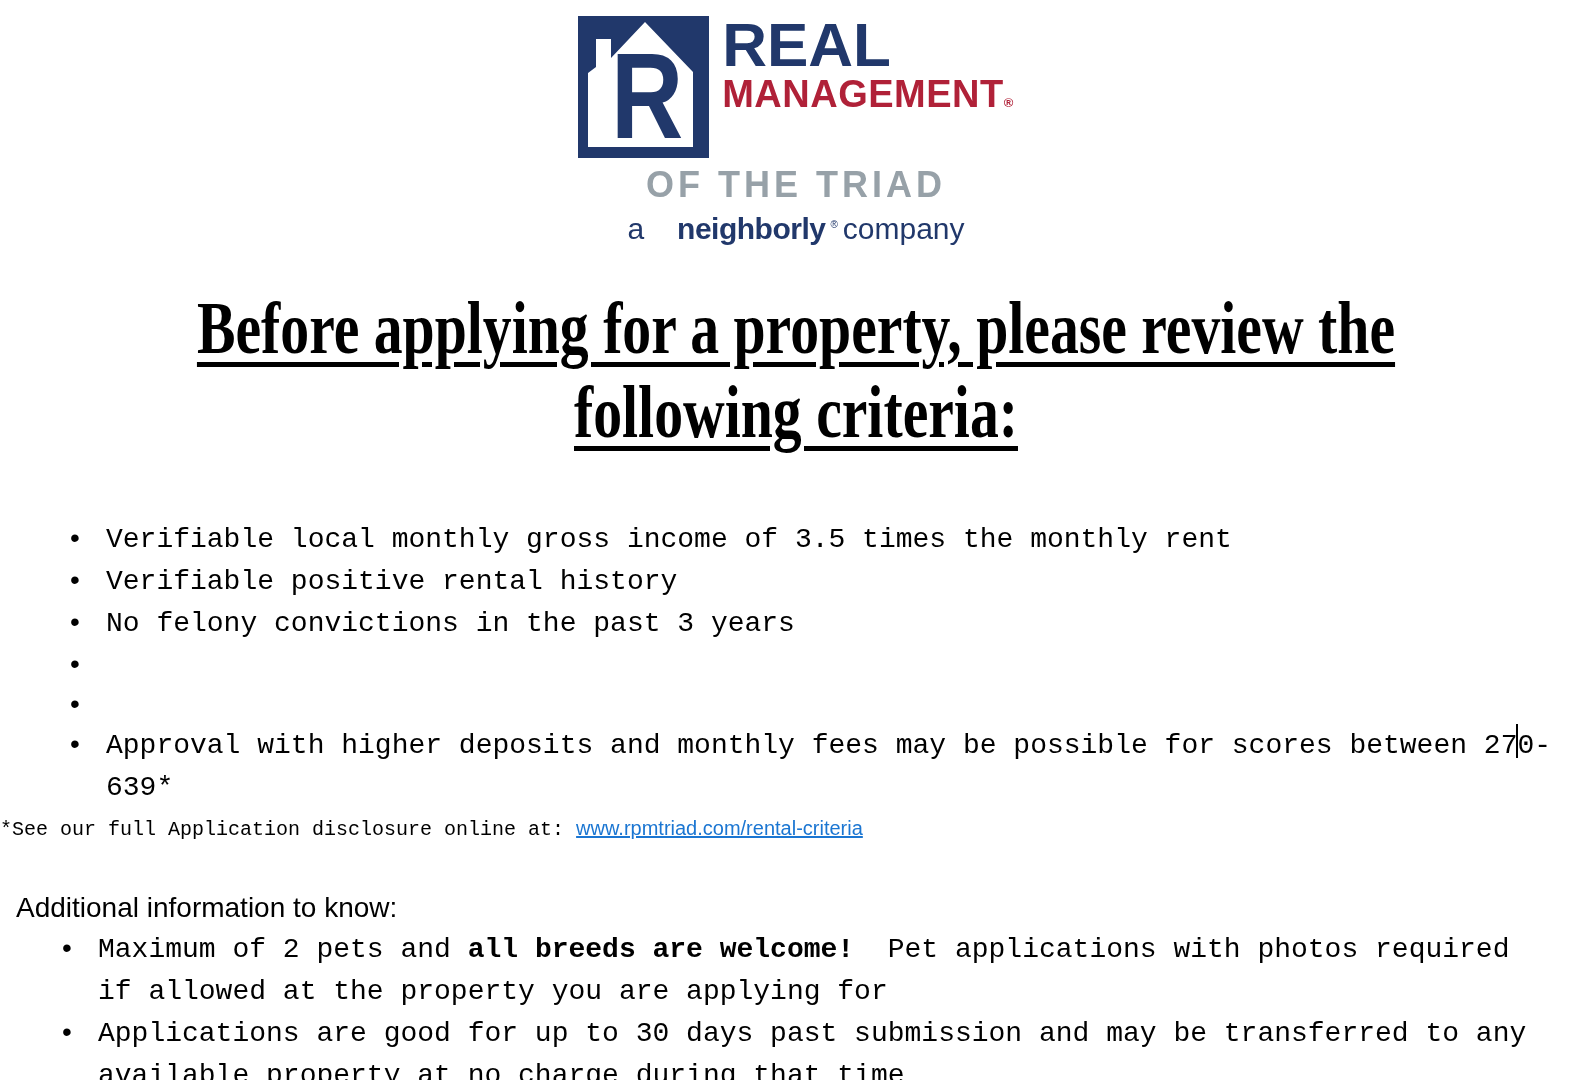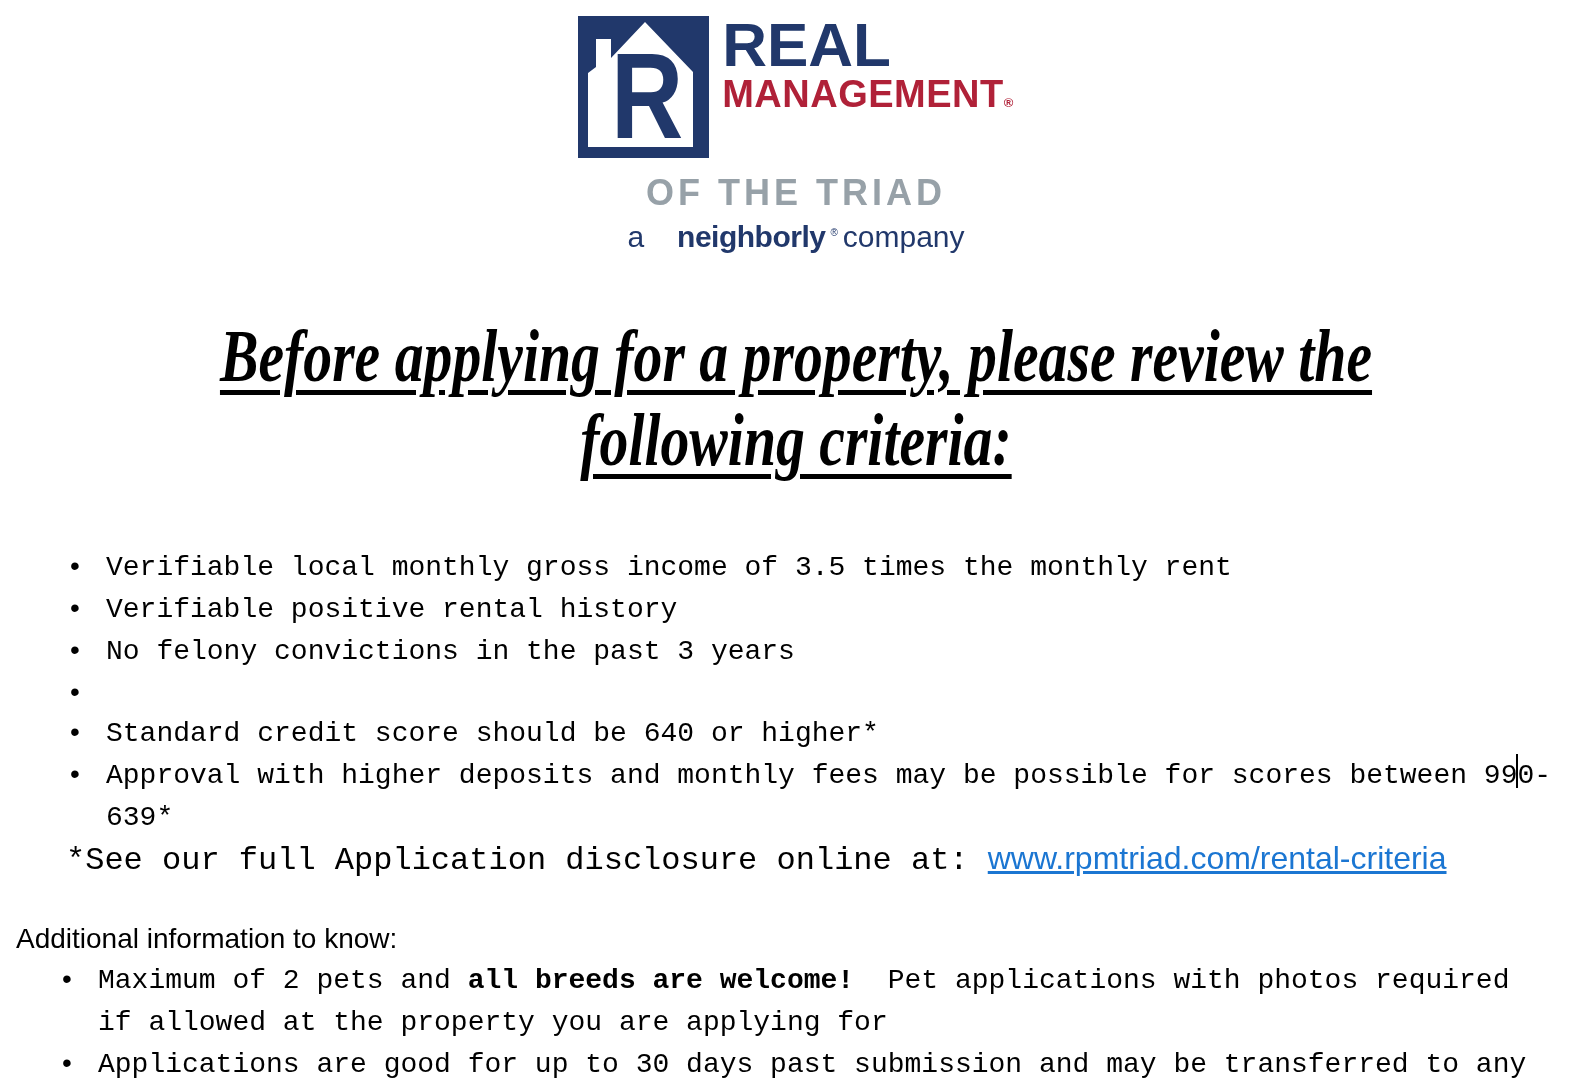--- a/index.html
+++ b/index.html
@@ -8,43 +8,43 @@
 
   
   .logo-block { text-align:center; padding-top:16px; }
   .logo-row { display:flex; justify-content:center; align-items:flex-start; gap:13px; }
   .logo-icon { width:131px; height:142px; display:block; }
   .logo-words { display:flex; flex-direction:column; align-items:flex-start; text-align:right; }
   .logo-real { font-size:62px; line-height:58px; font-weight:800; color:#21386b; letter-spacing:0px; }
   .logo-property { font-size:38px; line-height:36px; font-weight:800; color:#b02138; letter-spacing:0.5px; margin-top:2px; }
   .logo-management { font-size:38px; line-height:40px; font-weight:800; color:#b02138; letter-spacing:0.5px; }
   .logo-management .reg { font-size:13px; font-weight:700; vertical-align:baseline; }
-  .logo-sub { margin-top:16px; font-size:36px; line-height:38px; font-weight:700; color:#97a1a8; letter-spacing:4px; }
+  .logo-sub { margin-top:8px; font-size:36px; line-height:38px; font-weight:700; color:#97a1a8; letter-spacing:4px; }
   .logo-tagline { margin-top:4px; font-size:30px; line-height:34px; color:#21386b; }
   .logo-tagline .word { margin:0 5px; }
   .logo-tagline .brand { font-weight:800; letter-spacing:-0.5px;margin-left:28px; }
   .logo-tagline .tiny-reg { font-size:10px; vertical-align:super; }
 
   
-  .heading { margin-top:60px;font-style:italic; }
+  .heading { margin-top:40px; }
   .heading .hline {
     font-family:"Liberation Serif", serif; font-weight:bold; color:#000;
     font-size:74px; line-height:84px; text-align:center;
     transform:scaleX(0.78); transform-origin:50% 0;
     text-decoration:underline; text-decoration-thickness:5px; text-underline-offset:9px;
   }
 
   
   .criteria-list { list-style:none; margin-top:64px; }
   .criteria-list li { display:flex; font-size:28px; line-height:40px; padding-left:70px; }
   .second-list { list-style:none; }
   .second-list li { display:flex; font-size:28px; line-height:40px; padding-left:62px; padding-right:44px; }
   .bullet { flex:0 0 36px; width:36px; }
   .li-text { white-space:pre-wrap; }
-  .disclosure { padding-left:66px; font-size:32px; line-height:40px; white-space:pre-wrap; }
+  .disclosure { font-size:20px; line-height:40px; white-space:pre-wrap; }
   .additional-title { margin-top:38px; padding-left:16px; font-size:28px; line-height:40px; }
 
   .seg { white-space:pre-wrap;font-family:Liberation Mono, monospace; }
   .seg.bold { font-weight:bold; }
   a.hyperlink { color:#1b76d2; text-decoration:underline; cursor:pointer; }
   .caret { display:inline-block; width:2px; height:34px; background:#000; vertical-align:-5px; margin:0 -1px; }
 </style>
 </head>
 <body>
 
@@ -86,25 +86,24 @@
     </li>
     <li>
       <span class="bullet">•</span>
       <span class="li-text"><span class="seg">No felony convictions in the past 3 years</span></span>
     </li>
     <li>
       <span class="bullet">•</span>
     </li>
     <li>
       <span class="bullet">•</span>
-      <span class="li-text"><span class="seg">Standard credit score should be 640 or higher*</span></span>
     </li>
     <li>
       <span class="bullet">•</span>
-      <span class="li-text"><span class="seg">Approval with higher deposits and monthly fees may be possible for scores between 99</span><span class="caret"></span><span class="seg">0-639*</span></span>
+      <span class="li-text"><span class="seg">Approval with higher deposits and monthly fees may be possible for scores between 27</span><span class="caret"></span><span class="seg">0-639*</span></span>
     </li>
   </ul>
 
   <div class="disclosure"><span class="seg">*See our full Application disclosure online at: </span><a class="hyperlink" href="#">www.rpmtriad.com/rental-criteria</a></div>
 
   <div class="additional-title">Additional information to know:</div>
   <ul class="second-list">
     <li>
       <span class="bullet">•</span>
       <span class="li-text"><span class="seg">Maximum of 2 pets and </span><span class="seg bold">all breeds are welcome!</span><span class="seg">  Pet applications with photos required if allowed at the property you are applying for</span></span>

